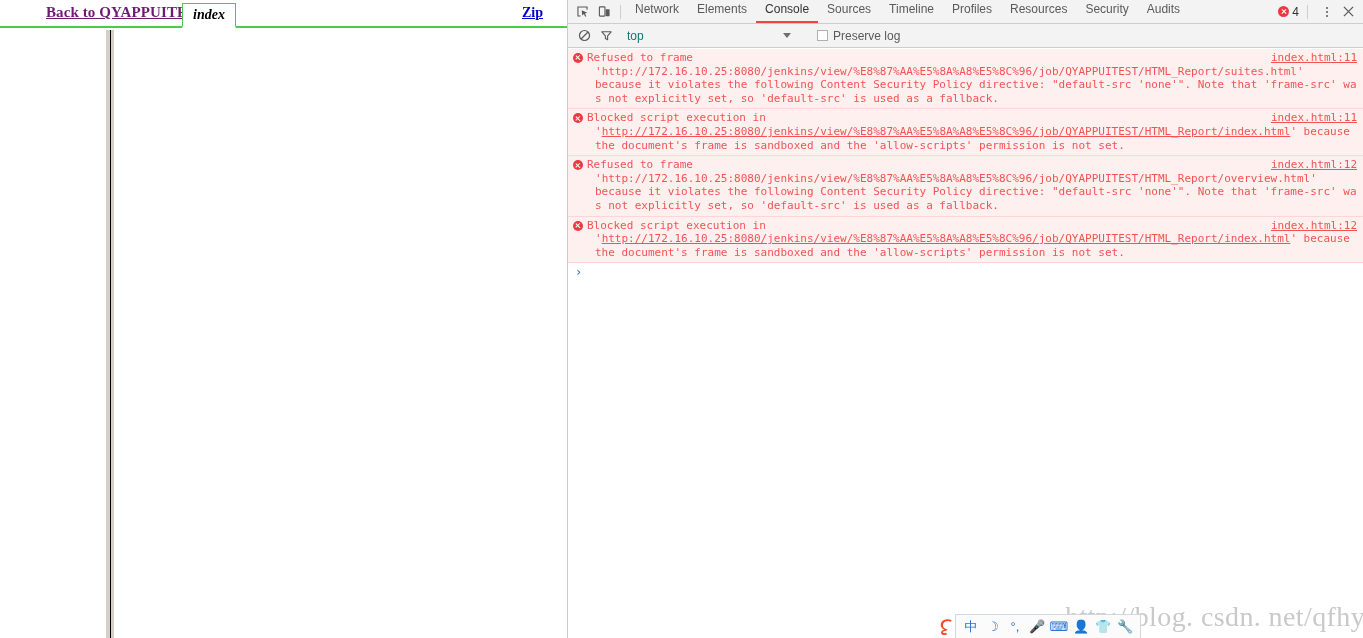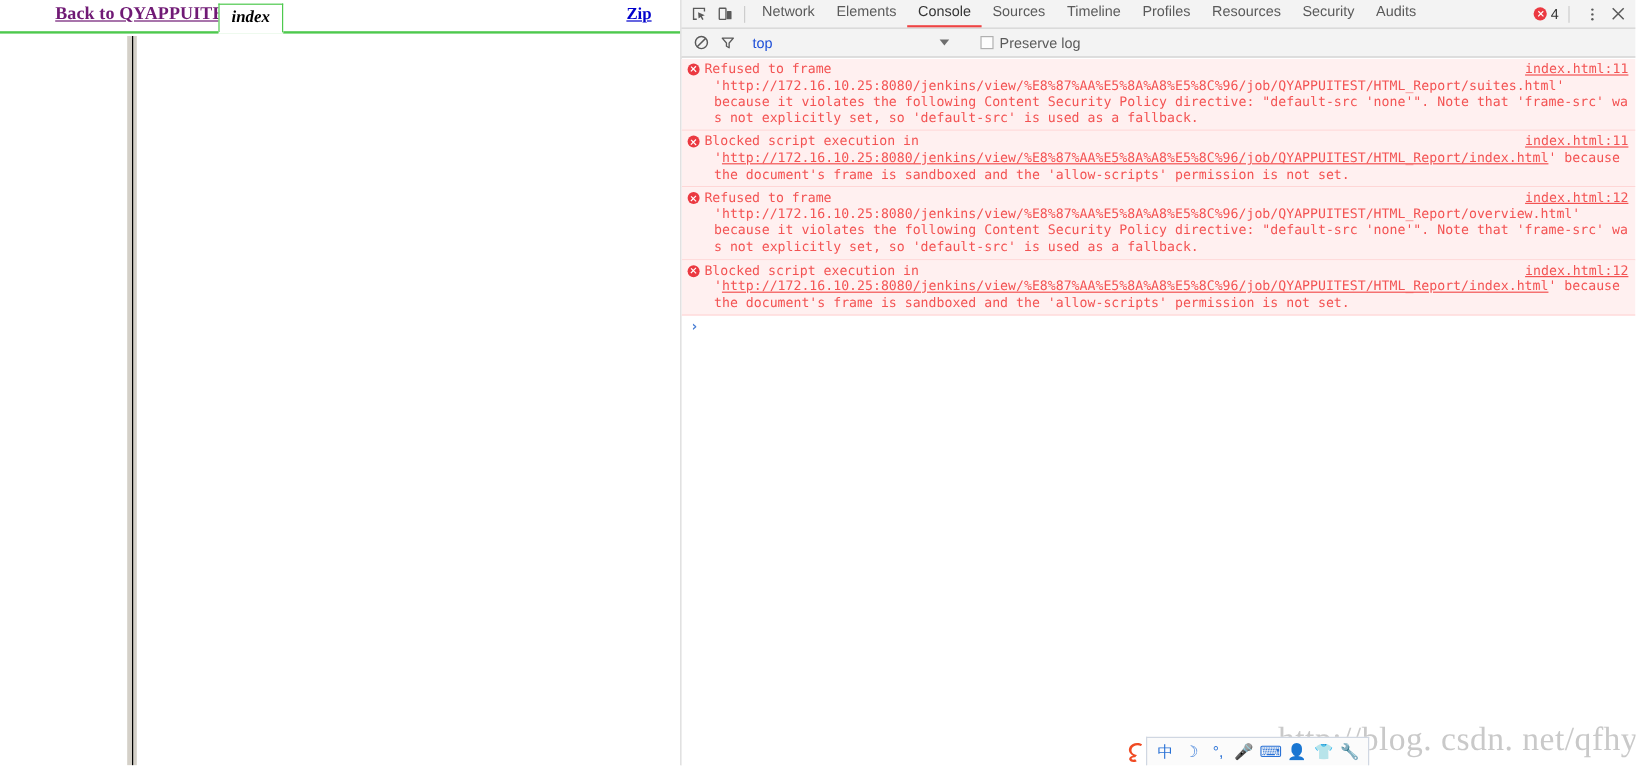--- a/index.html
+++ b/index.html
@@ -249,21 +249,21 @@
     padding-left: 5px;
   }
   #context-select {
     display: flex;
     align-items: center;
     margin-left: 10px;
     width: 170px;
     justify-content: space-between;
     cursor: pointer;
     font-size: 12px;
-    color: #1d4ed8;
+    color: #0f766e;
   }
   #context-select .caret {
     width: 0; height: 0;
     border-left: 4px solid transparent;
     border-right: 4px solid transparent;
     border-top: 5px solid #6e6e6e;
     margin-right: 6px;
   }
   #preserve-log {
     display: flex;

